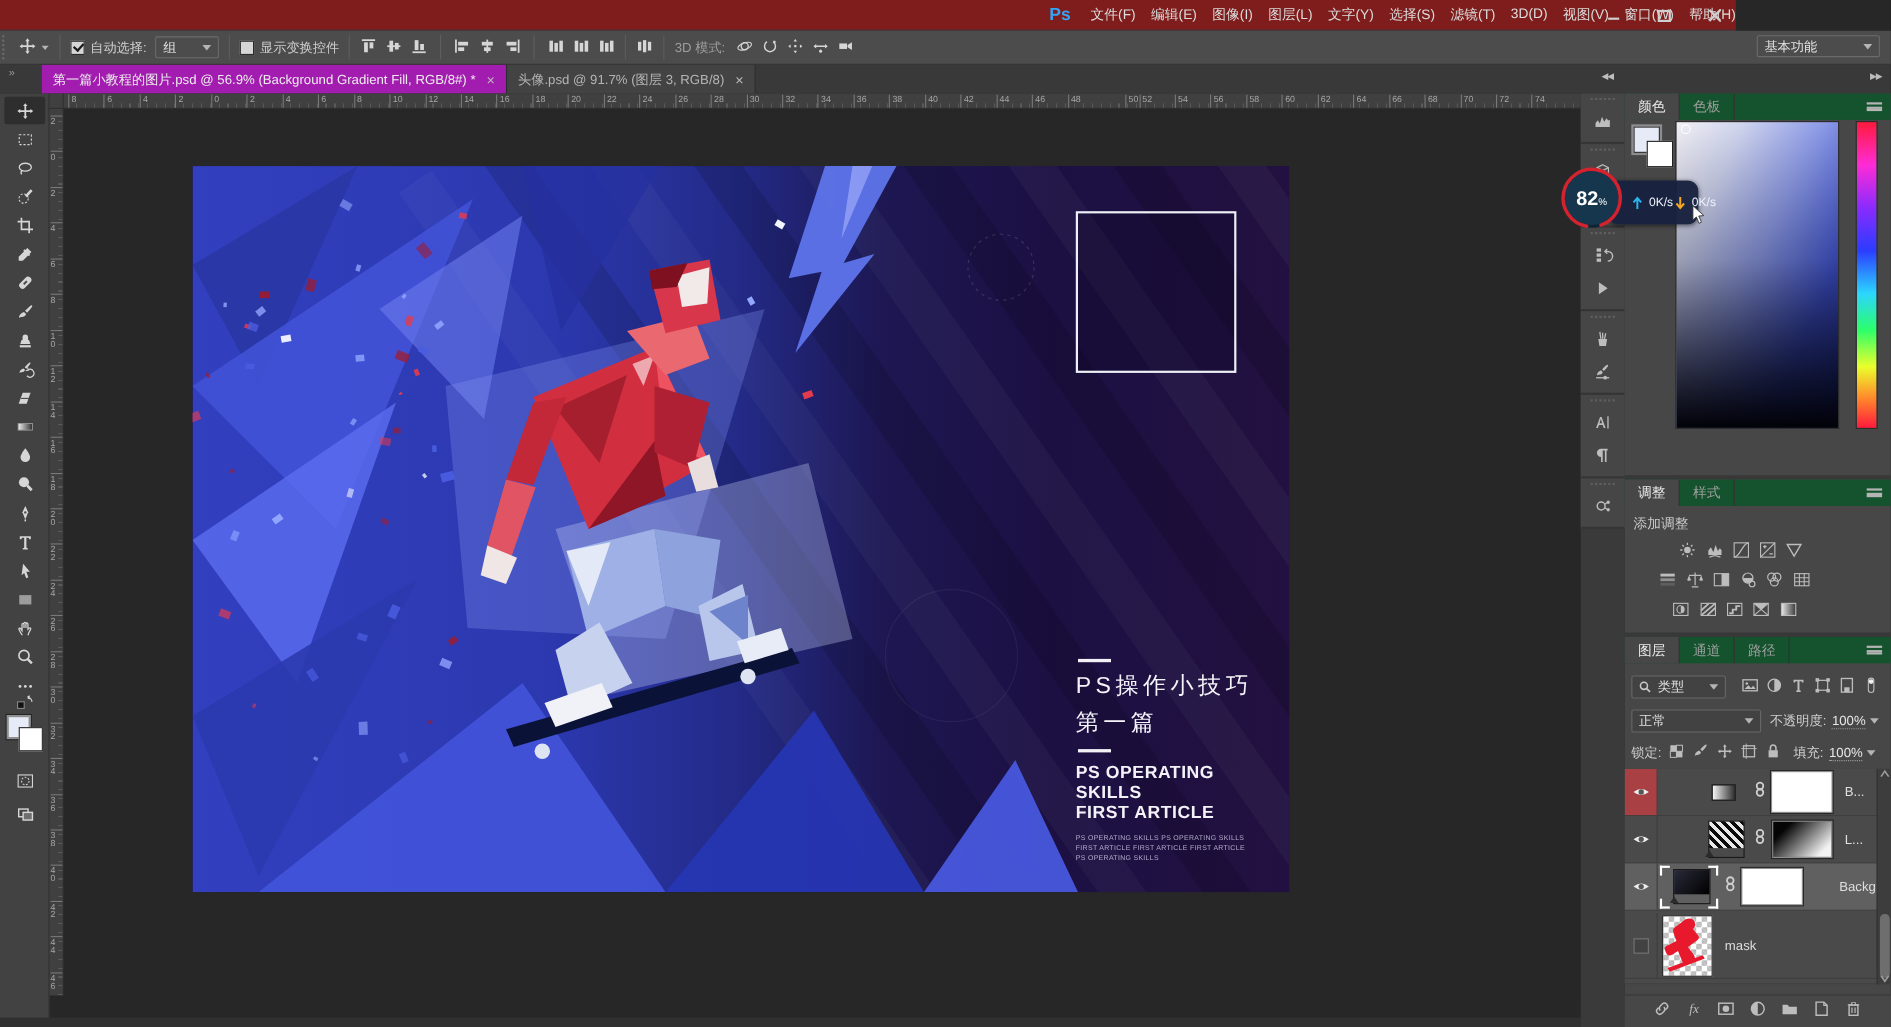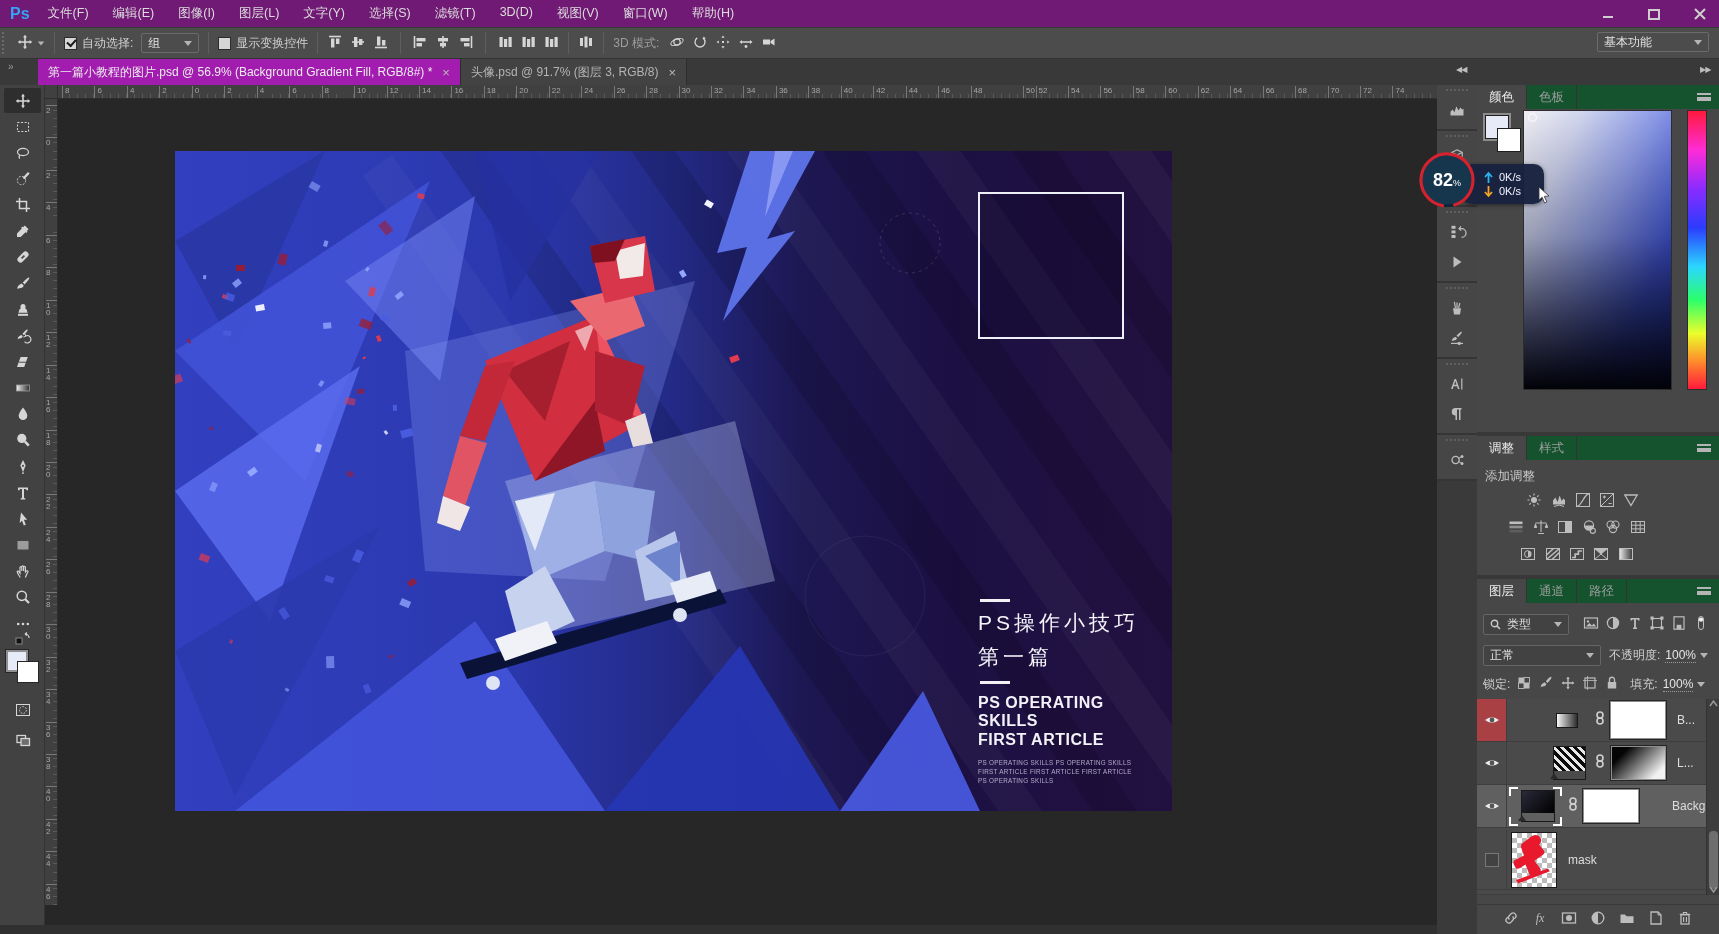--- a/index.html
+++ b/index.html
@@ -1,24 +1,24 @@
 <!DOCTYPE html>
 <html><head>
 <meta charset="utf-8">
 <style>
   * { margin:0; padding:0; box-sizing:border-box; }
   html,body { width:1719px; height:934px; overflow:hidden; background:#1e1e1e;
     font-family:"Liberation Sans","DejaVu Sans",sans-serif; }
   .app { position:relative; width:1719px; height:934px; background:#272727; }
 
   
-  .menubar { position:absolute; left:0; top:0; width:1719px; height:28px; background:#701a75;
-    display:flex; align-items:center; border-bottom:1px solid #3a3a3a; }
+  .menubar { position:absolute; left:0; top:0; width:1578px; height:28px; background:#7f1d1d;
+    display:flex; align-items:center; border-bottom:1px solid #3a3a3a;justify-content:flex-end; }
   .ps-logo { color:#35a4f4; font-weight:bold; font-size:16px; margin:0 18px 0 10px; letter-spacing:0; }
-  .menus { display:flex; gap:24px; }
+  .menus { display:flex; gap:14px; }
   .menu-item { color:#dcdcdc; font-size:12.5px; cursor:default; }
   .win-controls { position:absolute; right:6px; top:0; height:28px; display:flex; align-items:center; gap:20px; }
   .wc { width:26px; height:18px; display:flex; align-items:center; justify-content:center; }
 
   
   .optionsbar { position:absolute; left:0; top:28px; width:1719px; height:31px; background:#4c4c4c;
     border-bottom:1px solid #333; display:flex; align-items:center; color:#cfcfcf; font-size:12px; }
   .grip { width:5px; height:22px; margin-left:2px; border-left:2px dotted #6a6a6a; }
   .ob-sep { width:1px; height:22px; background:#5e5e5e; margin:0 9px; }
   .ob-icons { display:flex; align-items:center; gap:7px; }
@@ -142,21 +142,21 @@
   .hidden-eye-box { width:14px; height:14px; border:1px solid #777; background:#424242; }
   .checker { background-image:linear-gradient(45deg,#bbb 25%,transparent 25%,transparent 75%,#bbb 75%),
     linear-gradient(45deg,#bbb 25%,#fff 25%,#fff 75%,#bbb 75%); background-size:10px 10px; background-position:0 0,5px 5px; background-color:#fff; }
   .lp-bottom { position:absolute; left:0; top:325px; width:242px; height:30px; background:#474747; border-top:1px solid #393939; display:flex; align-items:center; justify-content:center; gap:13px; }
   .lp-scroll { position:absolute; left:229px; top:120px; width:13px; height:196px; background:#3d3d3d; border-left:1px solid #333; }
   .lp-thumbbar { position:absolute; left:2px; width:9px; border-radius:4px; background:#6e6e6e; }
 
   
   .net-overlay { position:absolute; left:1410px; top:66px; width:146px; height:66px; z-index:50; }
   .net-pill { position:absolute; left:52px; top:13px; width:82px; height:40px; background:rgba(23,33,62,.96); border-radius:10px;
-    display:flex; flex-direction:column; justify-content:center; gap:2px; padding-left:22px; box-shadow:0 1px 4px rgba(0,0,0,.5); }
+    display:flex; flex-direction:row; justify-content:flex-start; gap:2px; padding-left:22px; box-shadow:0 1px 4px rgba(0,0,0,.5); }
   .net-row { display:flex; align-items:center; gap:6px; font-size:11px; color:#eef2ff; }
   .net-circle { position:absolute; left:8px; top:0; width:58px; height:58px; }
   .net-pct { position:absolute; left:8px; top:0; width:58px; height:58px; display:flex; align-items:center; justify-content:center; color:#fff; font-size:18px; font-weight:bold; }
   .net-pct small { font-size:9px; font-weight:normal; margin-top:6px; }
   .cursor-arrow { position:absolute; left:128px; top:36px; }
 
   svg { overflow:visible; }
 </style>
 </head>
 <body>

